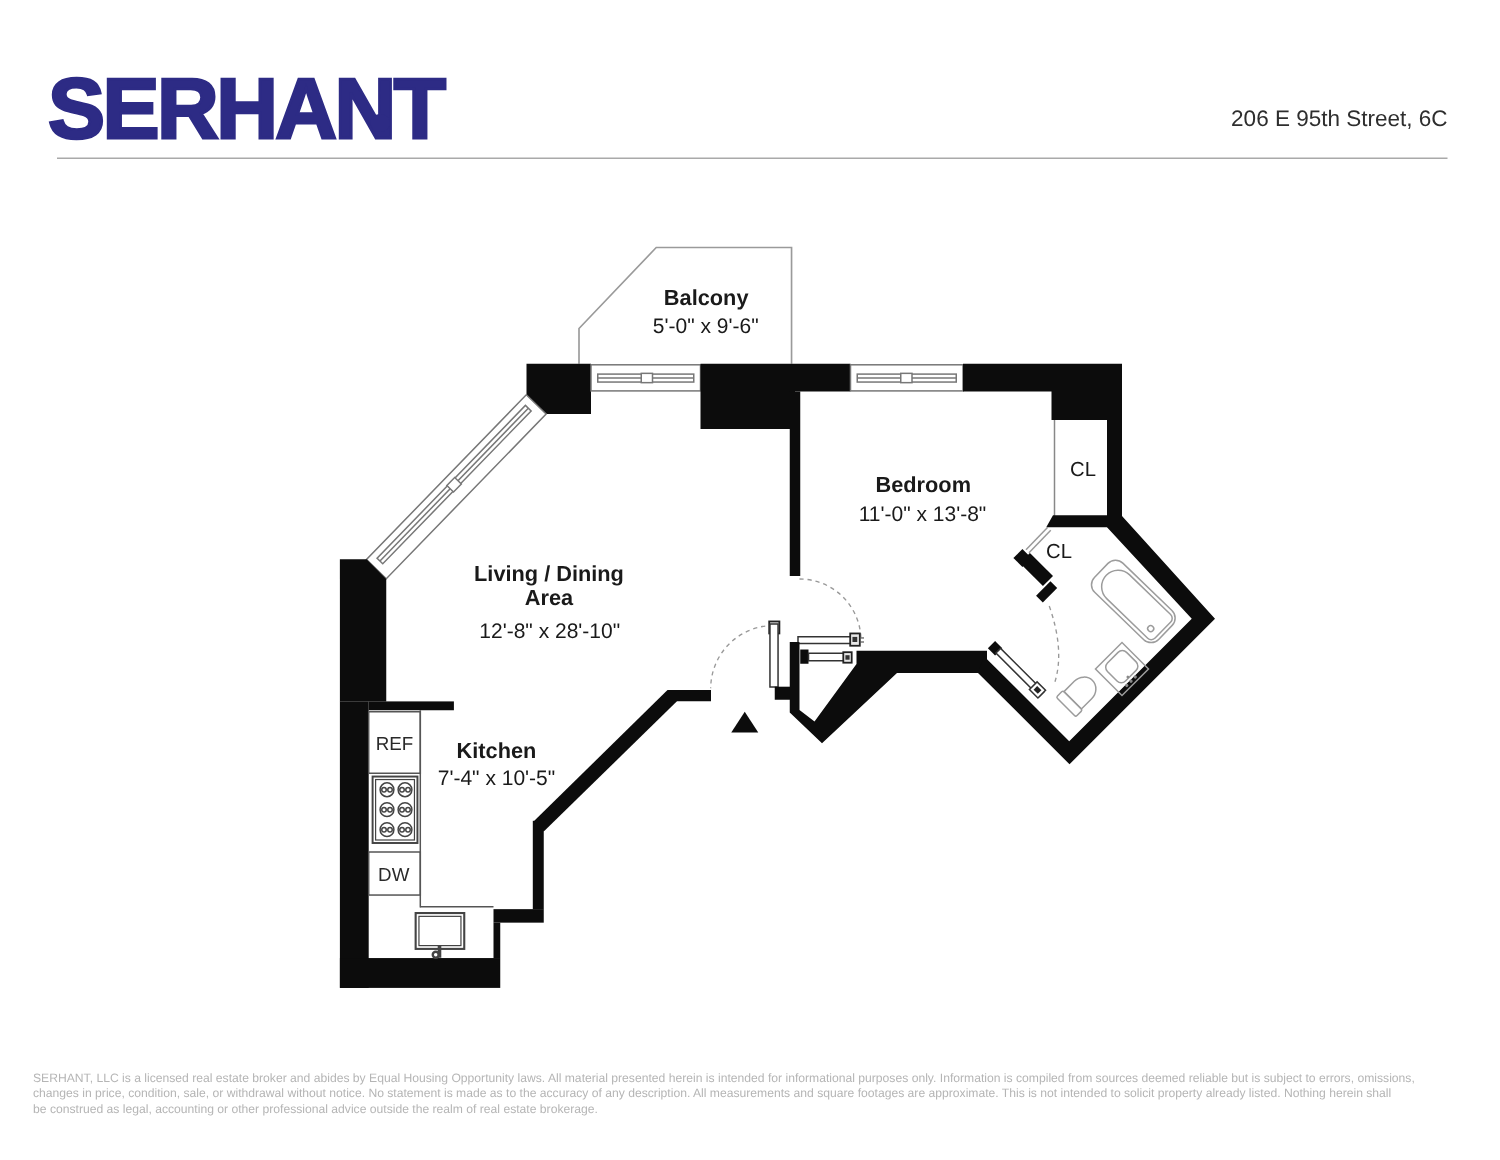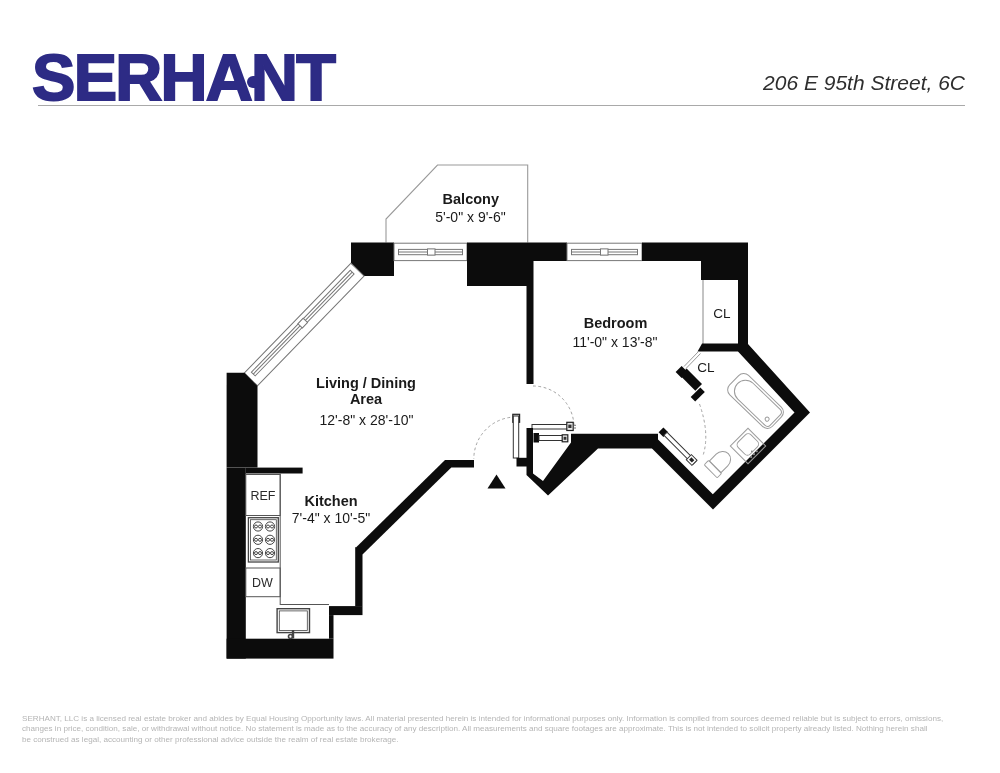--- a/index.html
+++ b/index.html
@@ -3,24 +3,24 @@
 <meta charset="utf-8">
 <style>
   html,body{margin:0;padding:0;background:#fff;}
   body{width:1000px;height:773px;position:relative;overflow:hidden;
        font-family:"Liberation Sans",sans-serif;}
   .abs{position:absolute;}
 </style>
 </head>
 <body>
 
-<div class="abs" style="left:32px;top:40px;width:340px;height:54px;color:#2d2b85;font-weight:bold;font-size:65px;letter-spacing:-1.7px;-webkit-text-stroke:1.9px #2d2b85;">SERHANT</div>
+<div class="abs" style="left:32px;top:40px;width:340px;height:54px;color:#2d2b85;font-weight:bold;font-size:57px;letter-spacing:-1.7px;-webkit-text-stroke:1.9px #2d2b85;">SERHANT</div>
 <div class="abs" style="left:247px;top:75.5px;width:12.5px;height:12.5px;border-radius:50%;background:#2d2b85;"></div>
 
-<div class="abs" style="right:35px;top:71px;width:400px;text-align:right;font-size:21px;color:#2e2e2e;font-style:italic;">206 E 95th Street, 6C</div>
+<div class="abs" style="right:35px;top:71px;width:400px;text-align:right;font-size:15px;color:#2e2e2e;">206 E 95th Street, 6C</div>
 
 <div class="abs" style="left:38px;top:105px;width:927px;height:1px;background:#a9a9a9;"></div>
 
 <svg class="abs" style="left:0;top:0;" width="1000" height="773" viewBox="0 0 1000 773" fill="none" stroke="none">
   <g>
 
   <g stroke="#9a9a9a" stroke-width="1.1" fill="none">
     <path d="M386,242.5 L386,219 L437.5,165 L527.7,165 L527.7,242.5"></path>
   </g>
 

